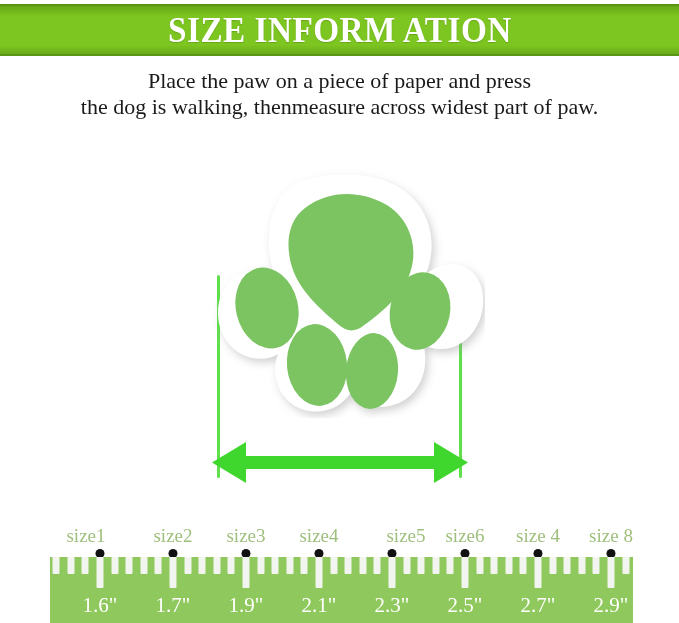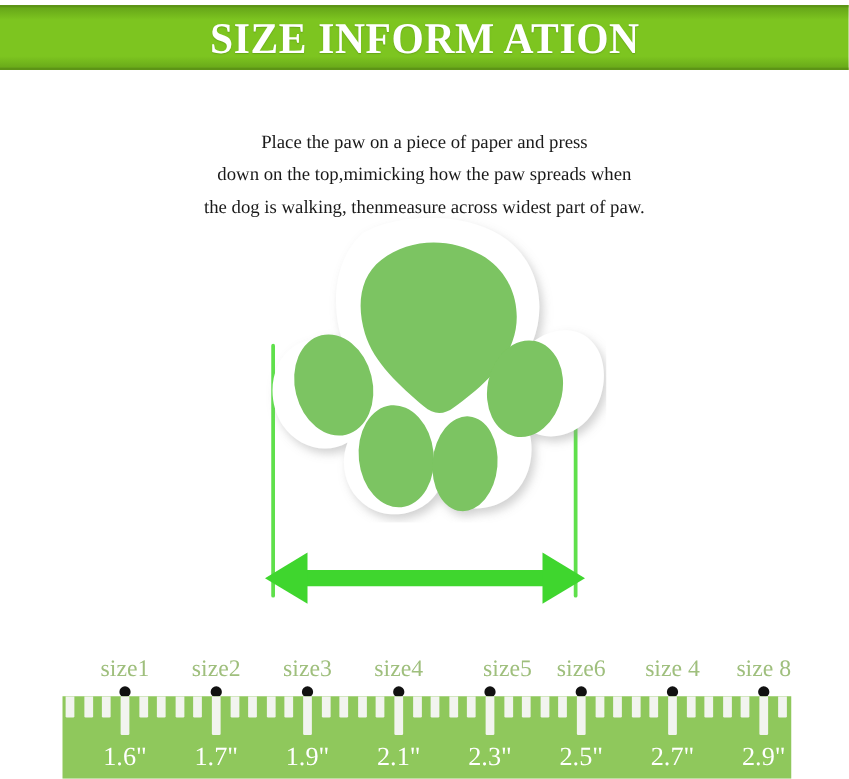--- a/index.html
+++ b/index.html
@@ -63,23 +63,22 @@
 
   
   .instructions {
     position: absolute;
     left: 0;
     top: 68px;
     width: 679px;
     text-align: center;
     color: #1a1a1a;
     font-family: "Liberation Serif", "DejaVu Serif", serif;
-    font-size: 15px;
+    font-size: 22px;
     line-height: 26px;
-    margin-top: 33px;
   }
   .instructions .line { display: block; white-space: pre; }
 
   
   .paw-stage {
     position: absolute;
     left: 0;
     top: 160px;
     width: 679px;
     height: 350px;
@@ -174,21 +173,20 @@
 </style>
 </head>
 <body>
 
 <div class="header-banner">
   <div class="header-title">SIZE INFORM ATION</div>
 </div>
 
 <div class="instructions">
   <span class="line">Place the paw on a piece of paper and press</span>
-  <span class="line">down on the top,mimicking how the paw spreads when</span>
   <span class="line">the dog is walking, thenmeasure across widest part of paw.</span>
 </div>
 
 <div class="paw-stage">
 
   <div class="guide-line guide-left"></div>
   <div class="guide-line guide-right"></div>
 
   <svg class="paw-svg" viewBox="0 0 290 250">
     <defs>
@@ -226,21 +224,21 @@
       <polygon points="2,22.5 36,2 36,43"></polygon>
       <polygon points="258,22.5 224,2 224,43"></polygon>
     </g>
   </svg>
 
 </div>
 
 <div class="ruler-block">
 
   <div class="size-labels">
-    <span class="size-label" style="left:50px">size1</span>
+    <span class="size-label" style="left:36px">size1</span>
     <span class="size-label" style="left:123px">size2</span>
     <span class="size-label" style="left:196px">size3</span>
     <span class="size-label" style="left:269px">size4</span>
     <span class="size-label" style="left:356px">size5</span>
     <span class="size-label" style="left:415px">size6</span>
     <span class="size-label" style="left:488px">size 4</span>
     <span class="size-label" style="left:561px">size 8</span>
 
     <span class="tick-dot" style="left:50px"></span>
     <span class="tick-dot" style="left:123px"></span>

